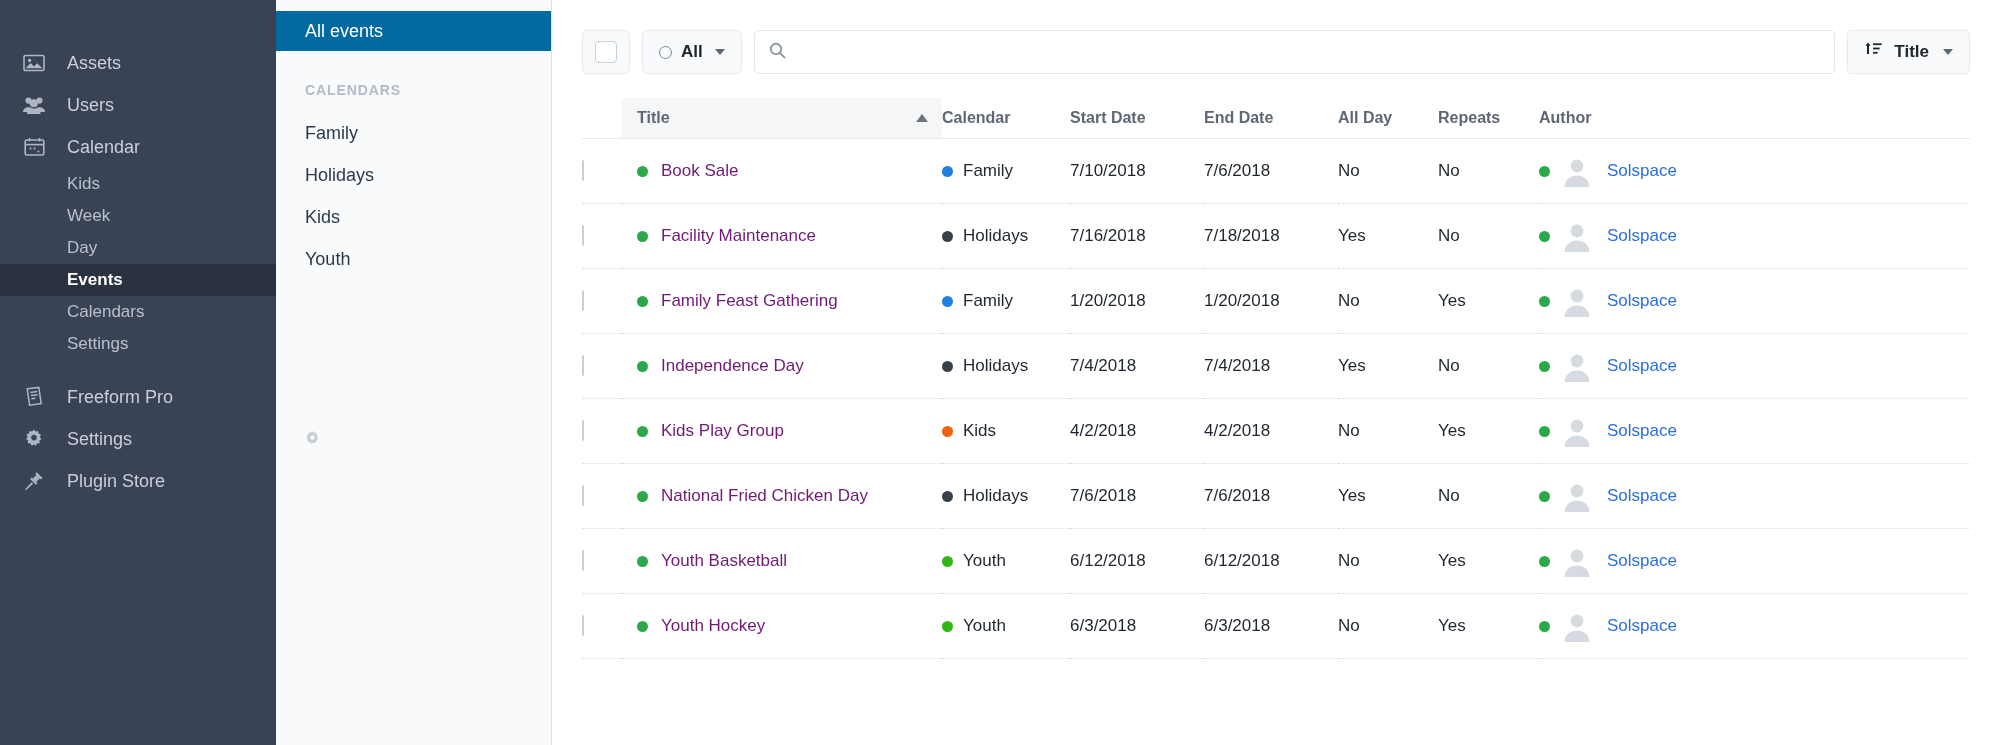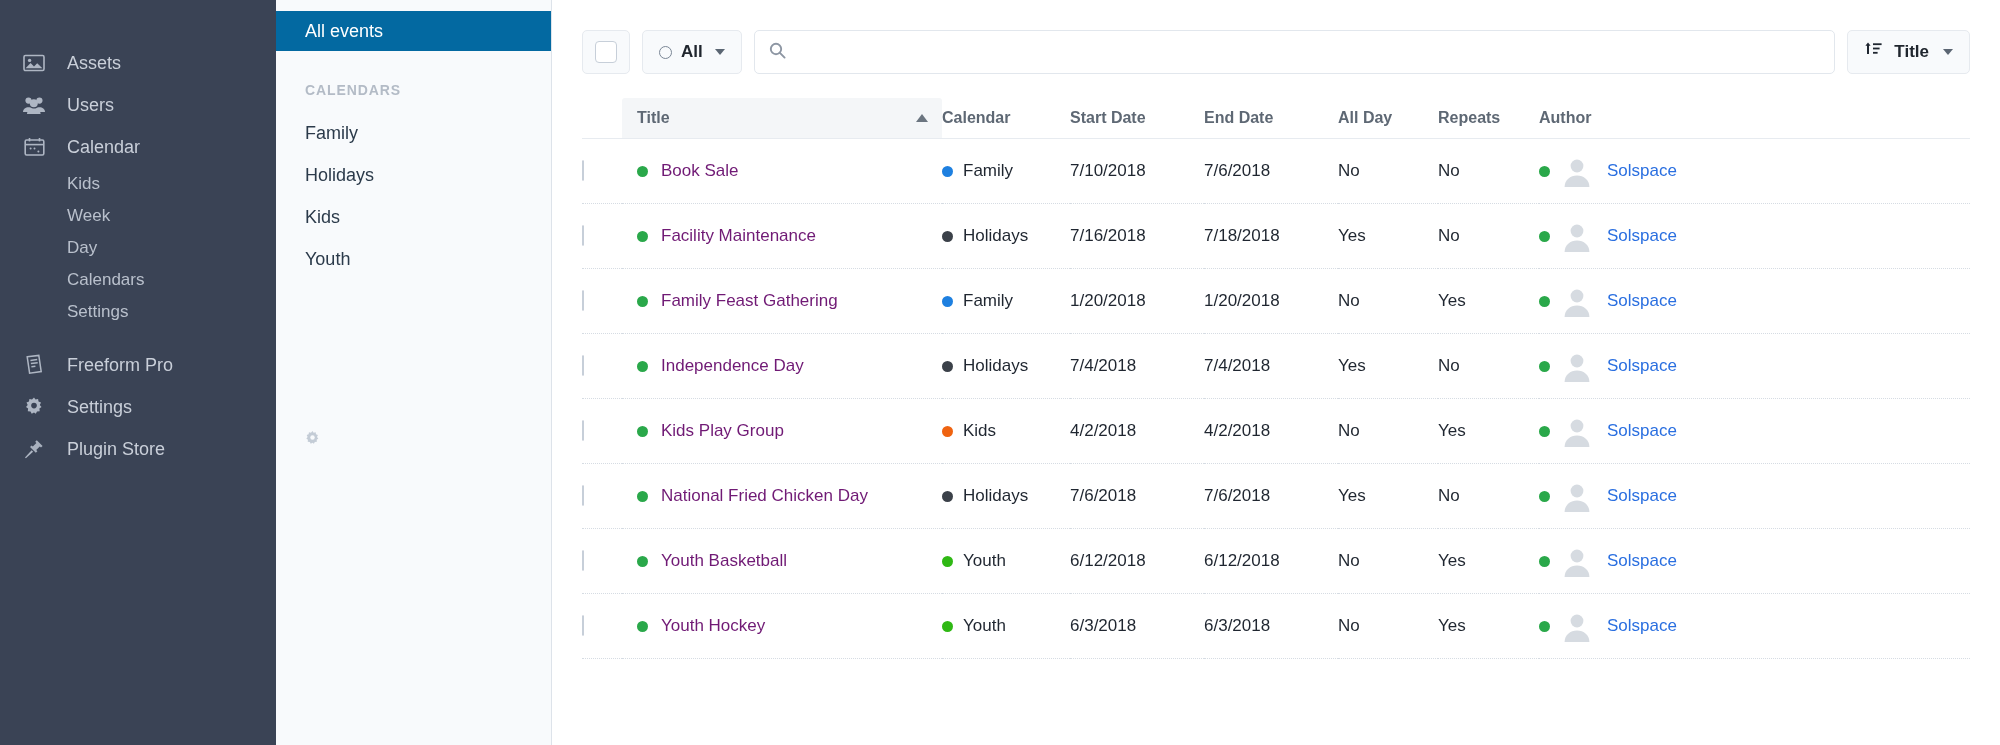--- a/index.html
+++ b/index.html
@@ -254,20 +254,23 @@
       </div>
 
       <div class="nav-sub">
         <span>Kids</span>
       </div>
       <div class="nav-sub">
         <span>Week</span>
       </div>
       <div class="nav-sub">
         <span>Day</span>
+      </div>
+      <div class="nav-sub active">
+        <span>Events</span>
       </div>
       <div class="nav-sub">
         <span>Calendars</span>
       </div>
       <div class="nav-sub">
         <span>Settings</span>
       </div>
 
       <div class="nav-gap"></div>
 

